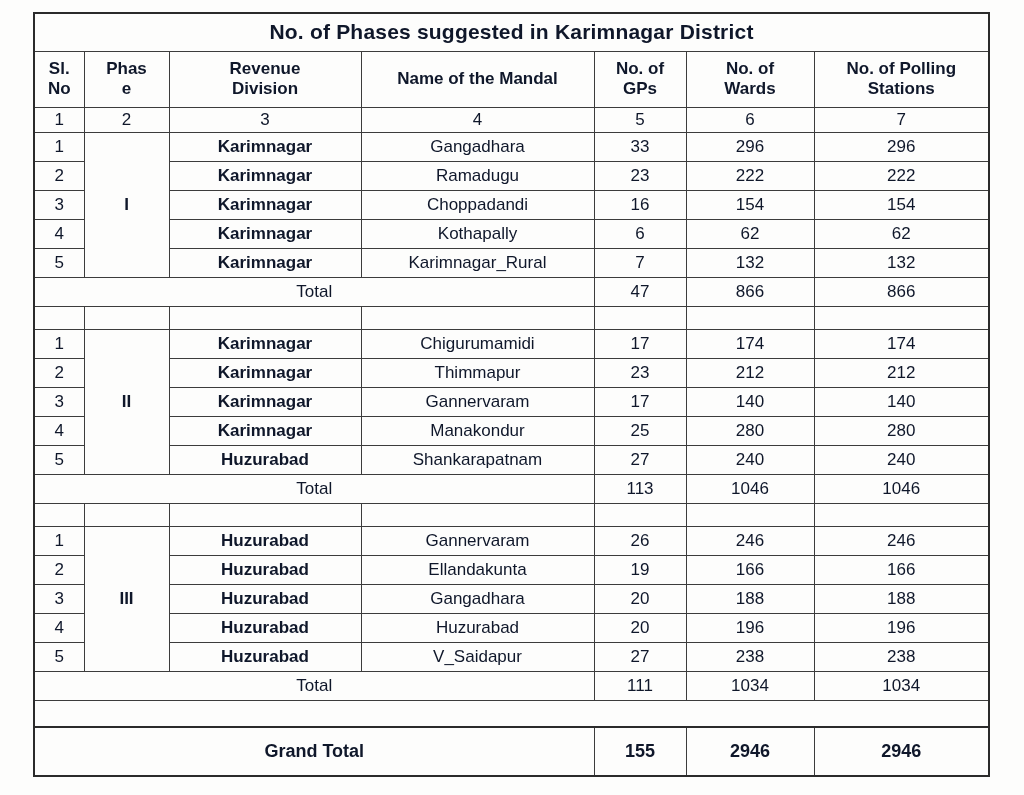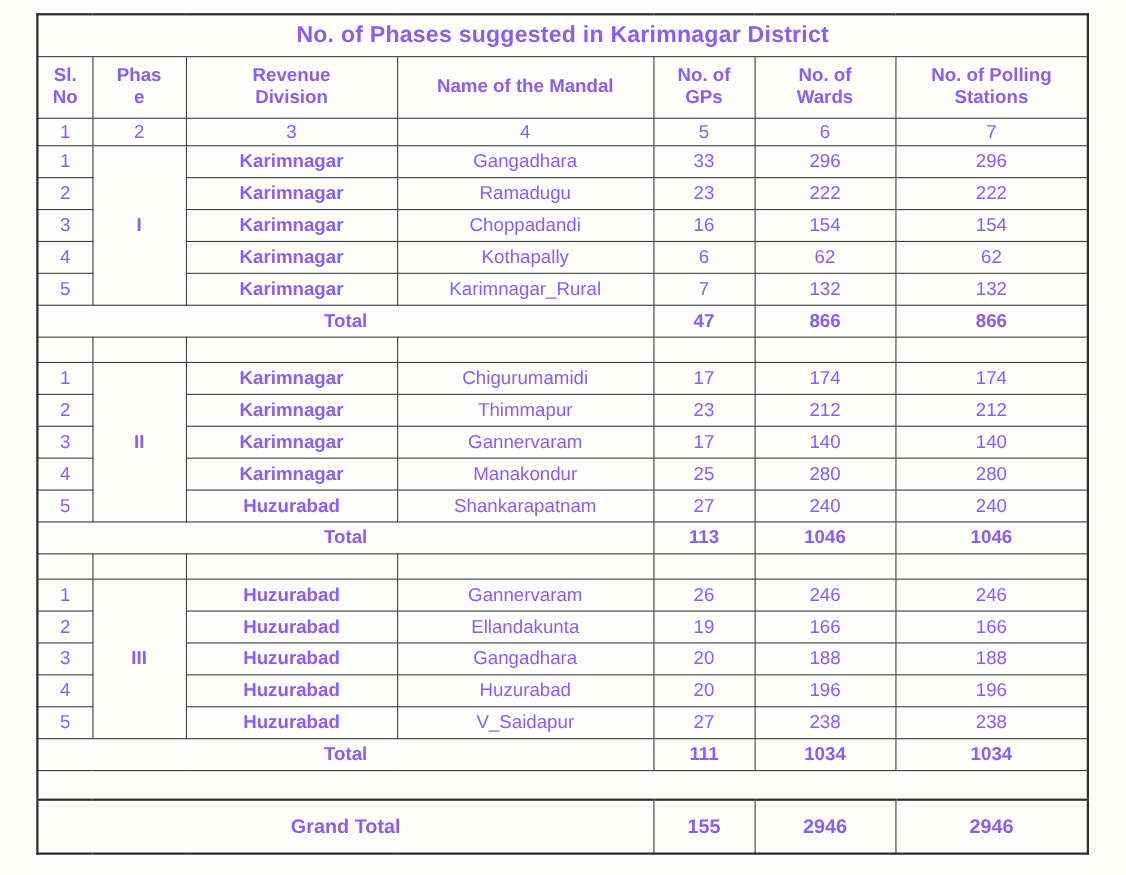--- a/index.html
+++ b/index.html
@@ -9,21 +9,21 @@
   }
   .page {
     position: relative;
     width: 1024px;
     height: 795px;
     background: #fdfdfc;
     box-sizing: border-box;
     padding-top: 12px;
     overflow: hidden;
     font-family: "Liberation Sans", sans-serif;
-    color: #8b5cf6;
+    color: #0f172a;
   }
   table.doc-table {
     border-collapse: collapse;
     table-layout: fixed;
     margin-left: 33px;
     width: 955px;
     border: 2px solid #2b2b2b;
   }
   table.doc-table td {
     border: 1px solid #3c3c3c;
@@ -53,21 +53,21 @@
   }
   tr.data-row td {
     height: 29px;
     font-size: 17px;
   }
   td.c-division { font-weight: bold; }
   td.c-phase { font-weight: bold; font-size: 17px; }
   tr.total-row td {
     height: 29px;
     font-size: 17px;
-    font-weight: bold;
+    font-weight: normal;
   }
   tr.spacer-row td { height: 23px; }
   tr.gap-row td { height: 27px; }
   tr.grand-row td {
     height: 49px;
     font-size: 18px;
     font-weight: bold;
     border-top: 2px solid #2b2b2b;
   }
 </style>

